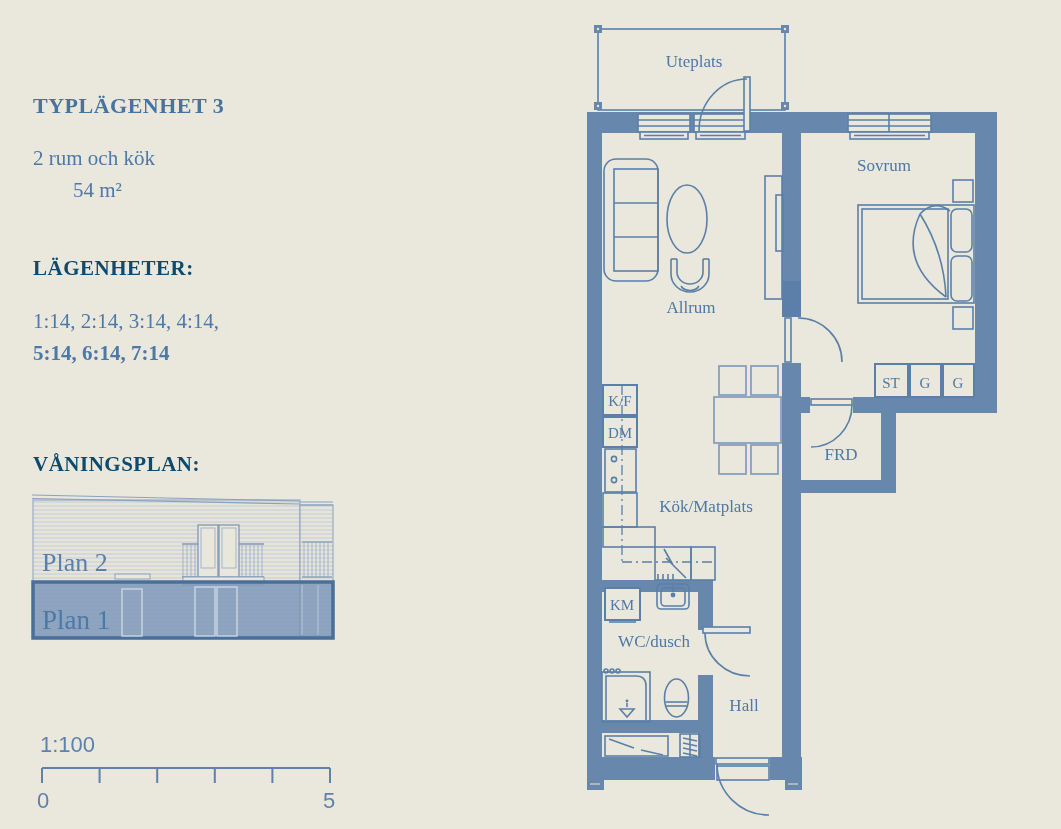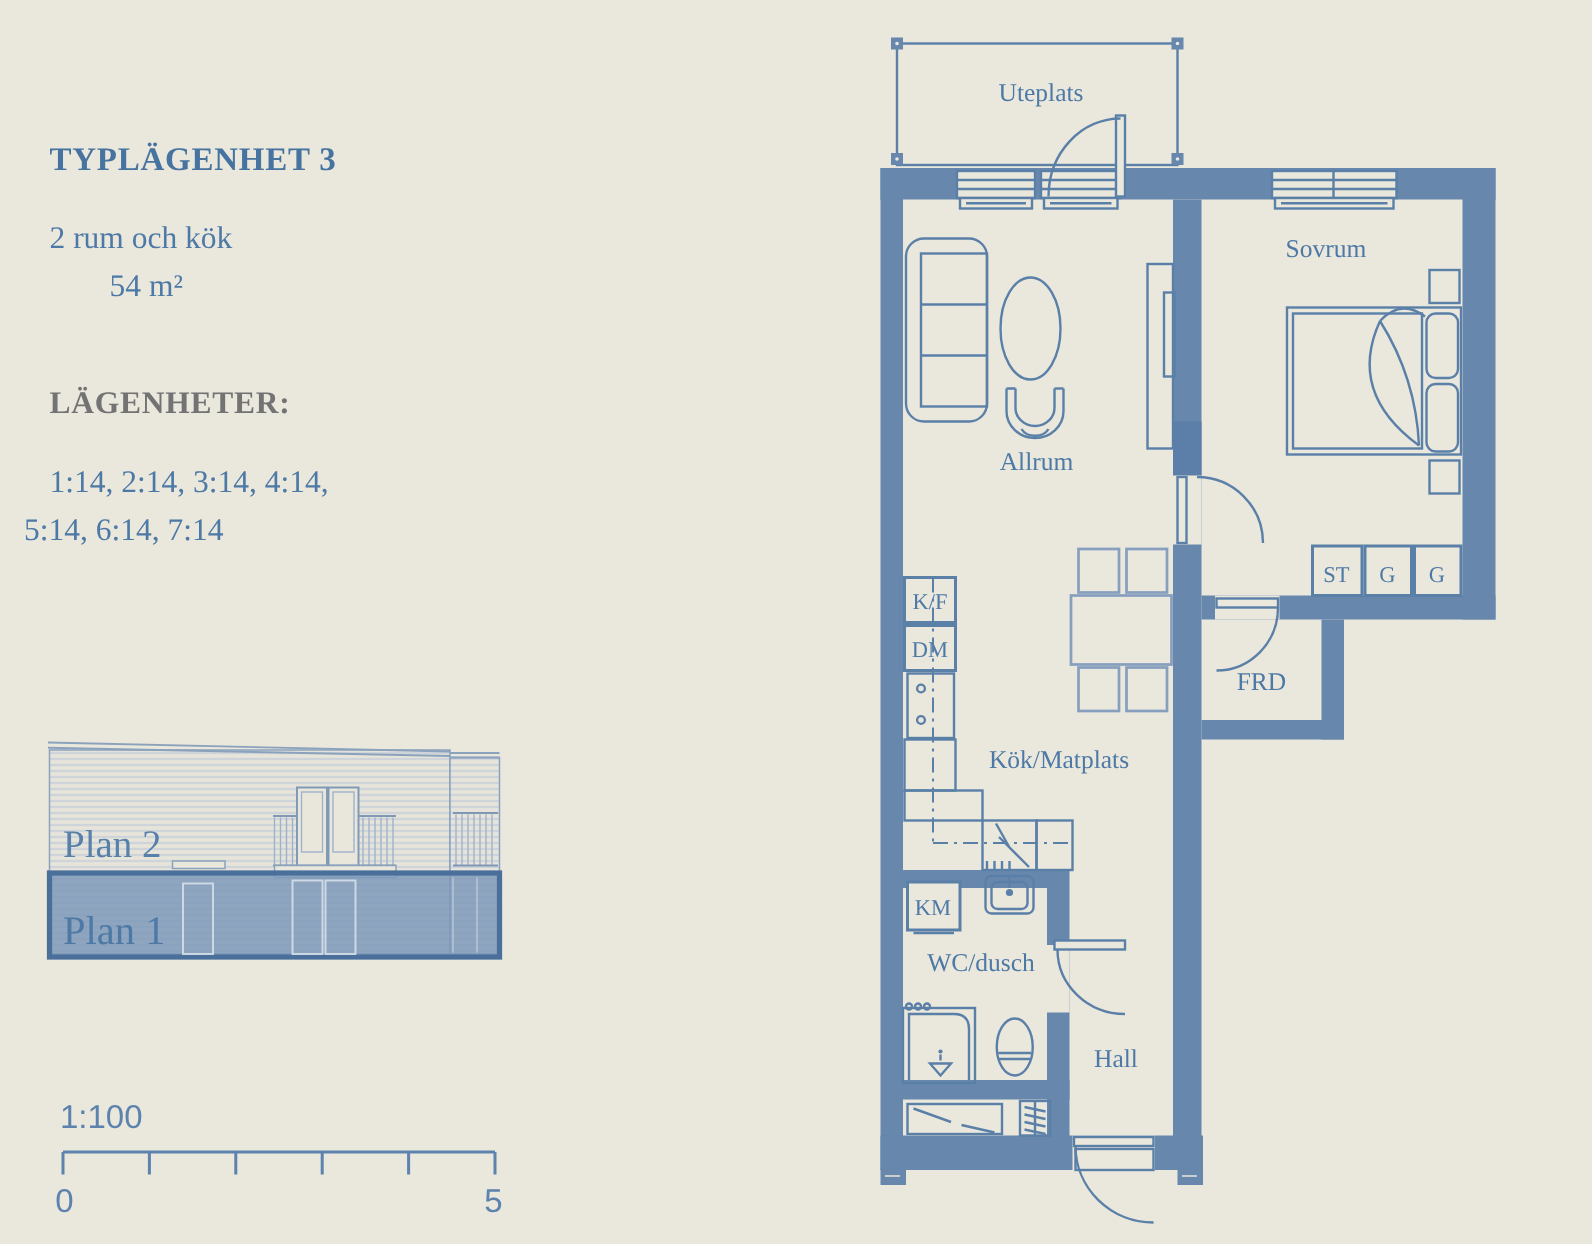--- a/index.html
+++ b/index.html
@@ -1,20 +1,20 @@
 <!DOCTYPE html>
 <html><head>
 <meta charset="utf-8">
 <style>
   html,body{margin:0;padding:0;background:#eae7dd;}
   .stage{position:relative;width:1061px;height:829px;background:#eae7dd;overflow:hidden;
          font-family:"Liberation Serif", serif;color:#4d79a6;}
   .abs{position:absolute;}
   .h1{font-size:22px;font-weight:bold;letter-spacing:.5px;color:#46739f;}
-  .h2{font-size:21px;font-weight:bold;letter-spacing:.5px;color:#737373;}
+  .h2{font-size:21px;font-weight:bold;letter-spacing:.5px;color:#0c4a6e;}
   .body-line{font-size:21px;line-height:32px;color:#4d79a6;}
   svg text{font-family:"Liberation Serif", serif;fill:#4d79a6;}
   svg .sans{font-family:"Liberation Sans", sans-serif;fill:#5c82ad;}
   .wall{fill:#6787ad;}
   .bgfill{fill:#eae7dd;}
   .thin{stroke:#5b80a8;stroke-width:1.6;fill:none;}
   .thin-f{stroke:#5b80a8;stroke-width:1.6;fill:#eae7dd;}
   .box2{stroke:#5b80a8;stroke-width:2;fill:#eae7dd;}
   .lite{stroke:#879fbe;stroke-width:1.8;fill:#eae7dd;}
   .dashdot{stroke:#5b80a8;stroke-width:1.3;fill:none;stroke-dasharray:10 4 2 4;}
@@ -24,21 +24,22 @@
 </head>
 <body>
 
 <div class="stage">
 
   <div class="abs h1" style="left:33px;top:93px;text-align:right;">TYPLÄGENHET 3</div>
   <div class="abs body-line" style="left:33px;top:142px;">2 rum och kök</div>
   <div class="abs body-line" style="left:33px;top:174px;margin-left:40px;">54 m²</div>
   <div class="abs h2" style="left:33px;top:256px;">LÄGENHETER:</div>
   <div class="abs body-line" style="left:33px;top:305px;font-family:Liberation Serif, serif;">1:14, 2:14, 3:14, 4:14,</div>
-  <div class="abs body-line" style="left:16px;top:337px;">5:14, 6:14, 7:14</div>
+  <div class="abs body-line" style="left:33px;top:337px;font-weight:bold;">5:14, 6:14, 7:14</div>
+  <div class="abs h2" style="left:33px;top:452px;">VÅNINGSPLAN:</div>
 
   <svg class="abs" style="left:30px;top:485px;" width="320" height="170" viewBox="0 0 320 170">
     <defs>
       <pattern id="siding" width="6" height="4" patternUnits="userSpaceOnUse">
         <rect width="6" height="4" fill="#e7e4da"></rect>
         <line x1="0" y1="1" x2="6" y2="1" stroke="#bcc9d8" stroke-width="0.9"></line>
       </pattern>
     </defs>
 
     <rect x="3" y="15" width="267" height="136" fill="url(#siding)" stroke="#8ba2bd" stroke-width="1"></rect>

